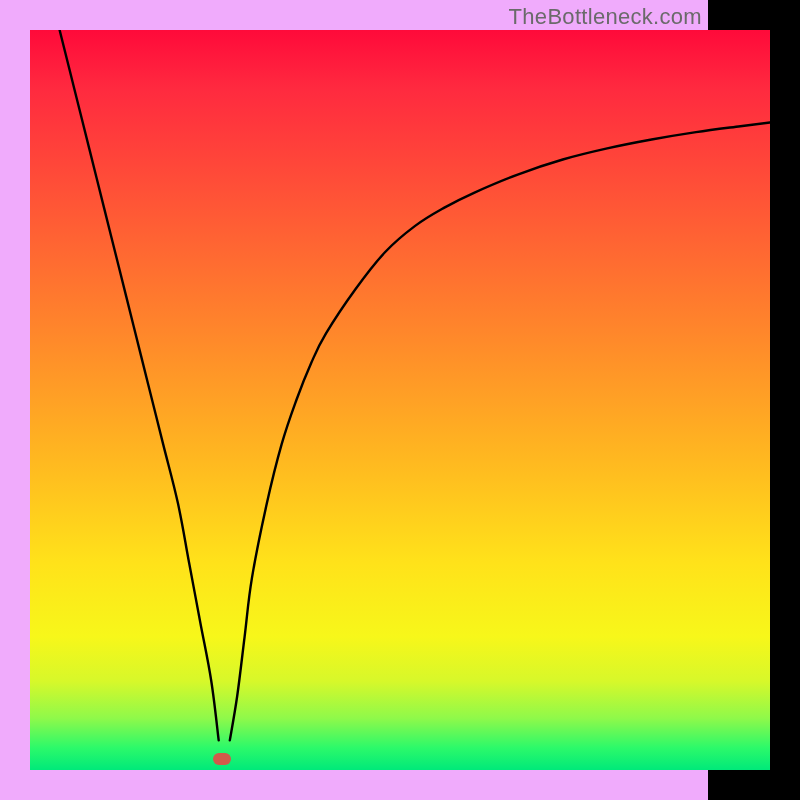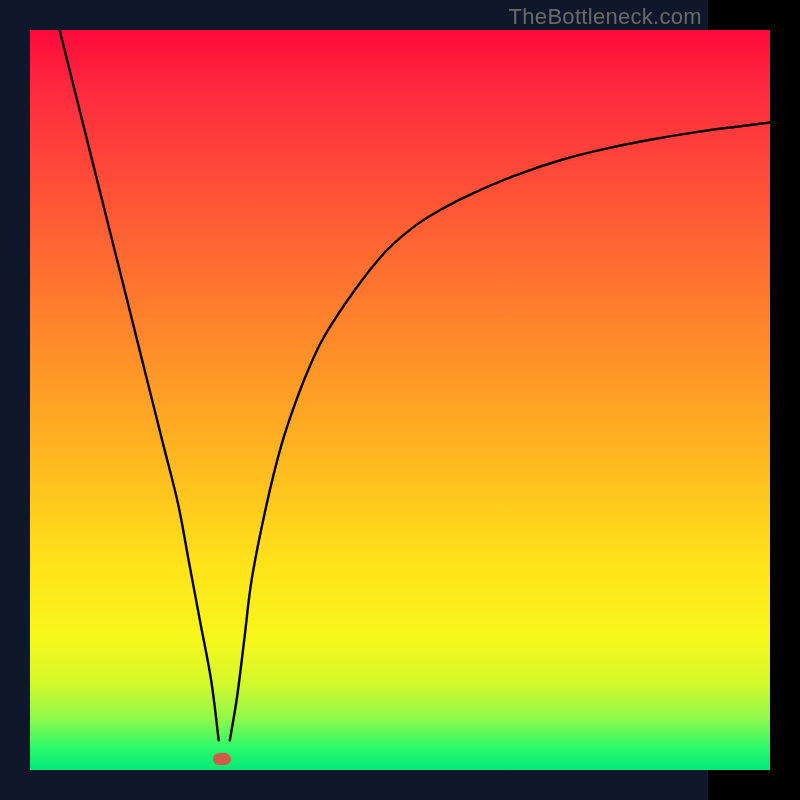--- a/index.html
+++ b/index.html
@@ -10,21 +10,21 @@
     background: #000;
     overflow: hidden;
     font-family: Arial, Helvetica, sans-serif;
   }
   .frame {
     position: absolute;
     left: 0;
     top: 0;
     width: 708px;
     height: 800px;
-    background: #0f172a;
+    background: #f0abfc;
     text-align: center;
   }
   .plot-area {
     position: absolute;
     left: 30px;
     top: 30px;
     width: 740px;
     height: 740px;
     
     background: linear-gradient(

